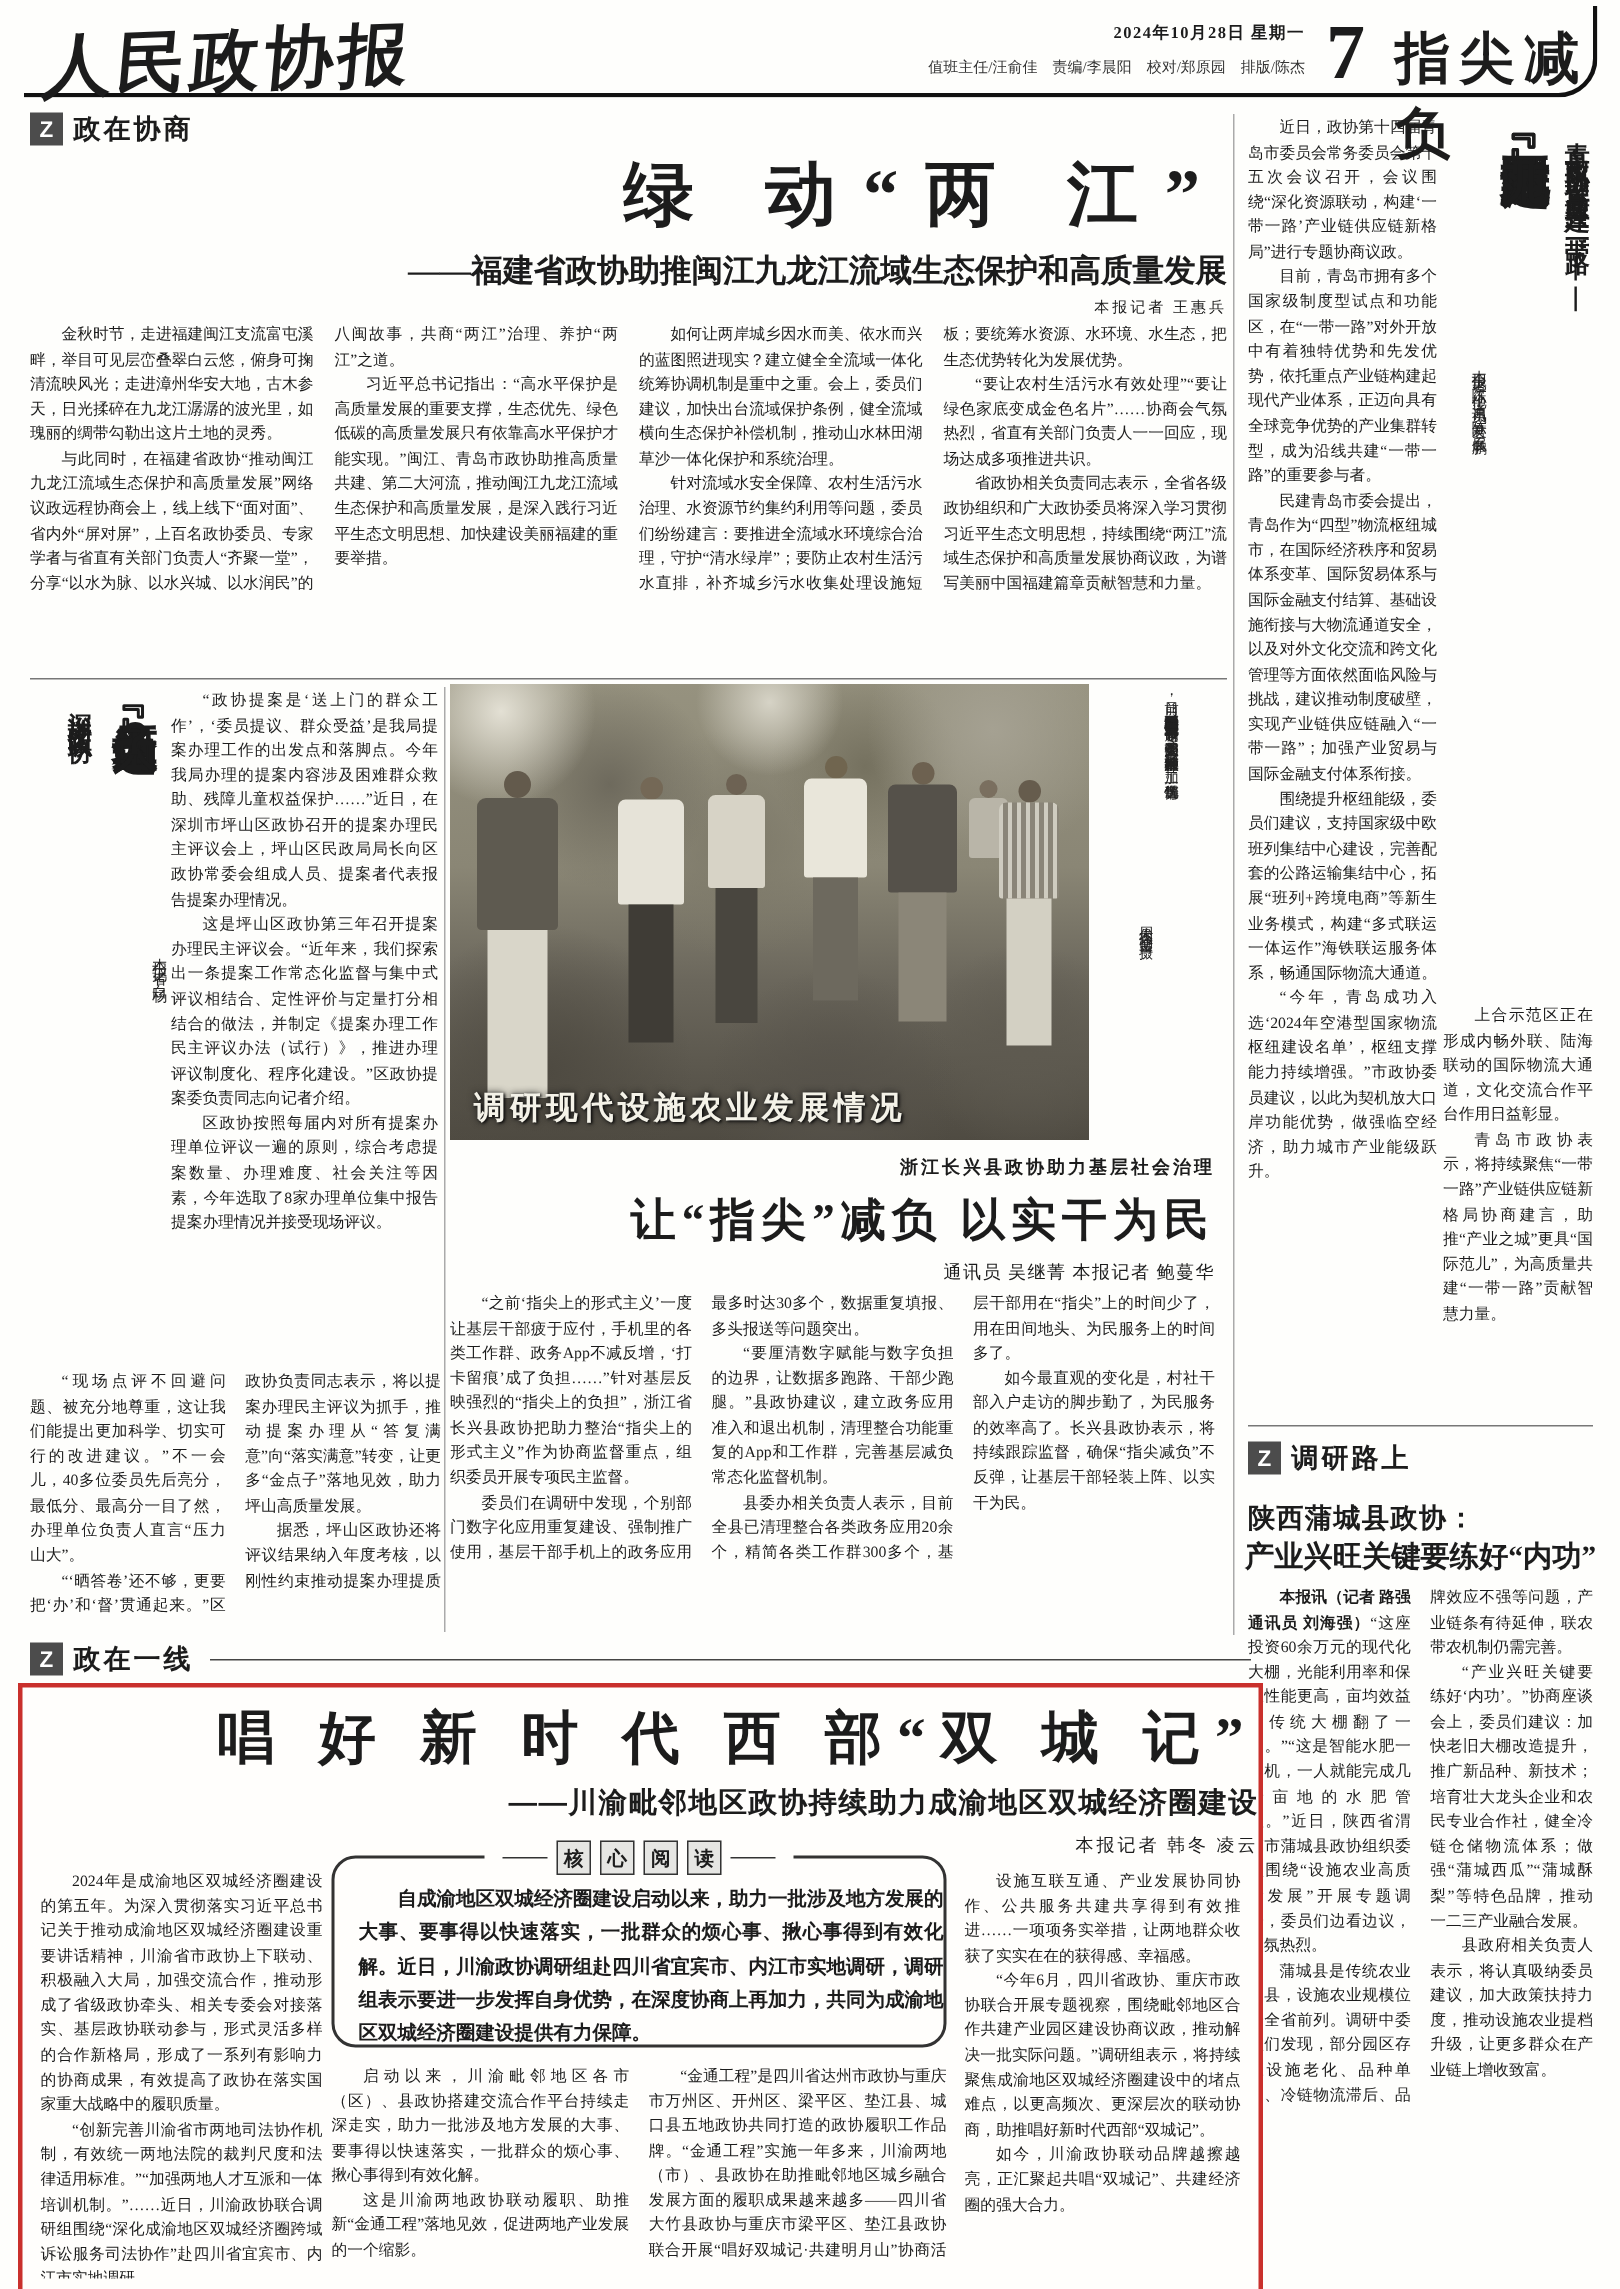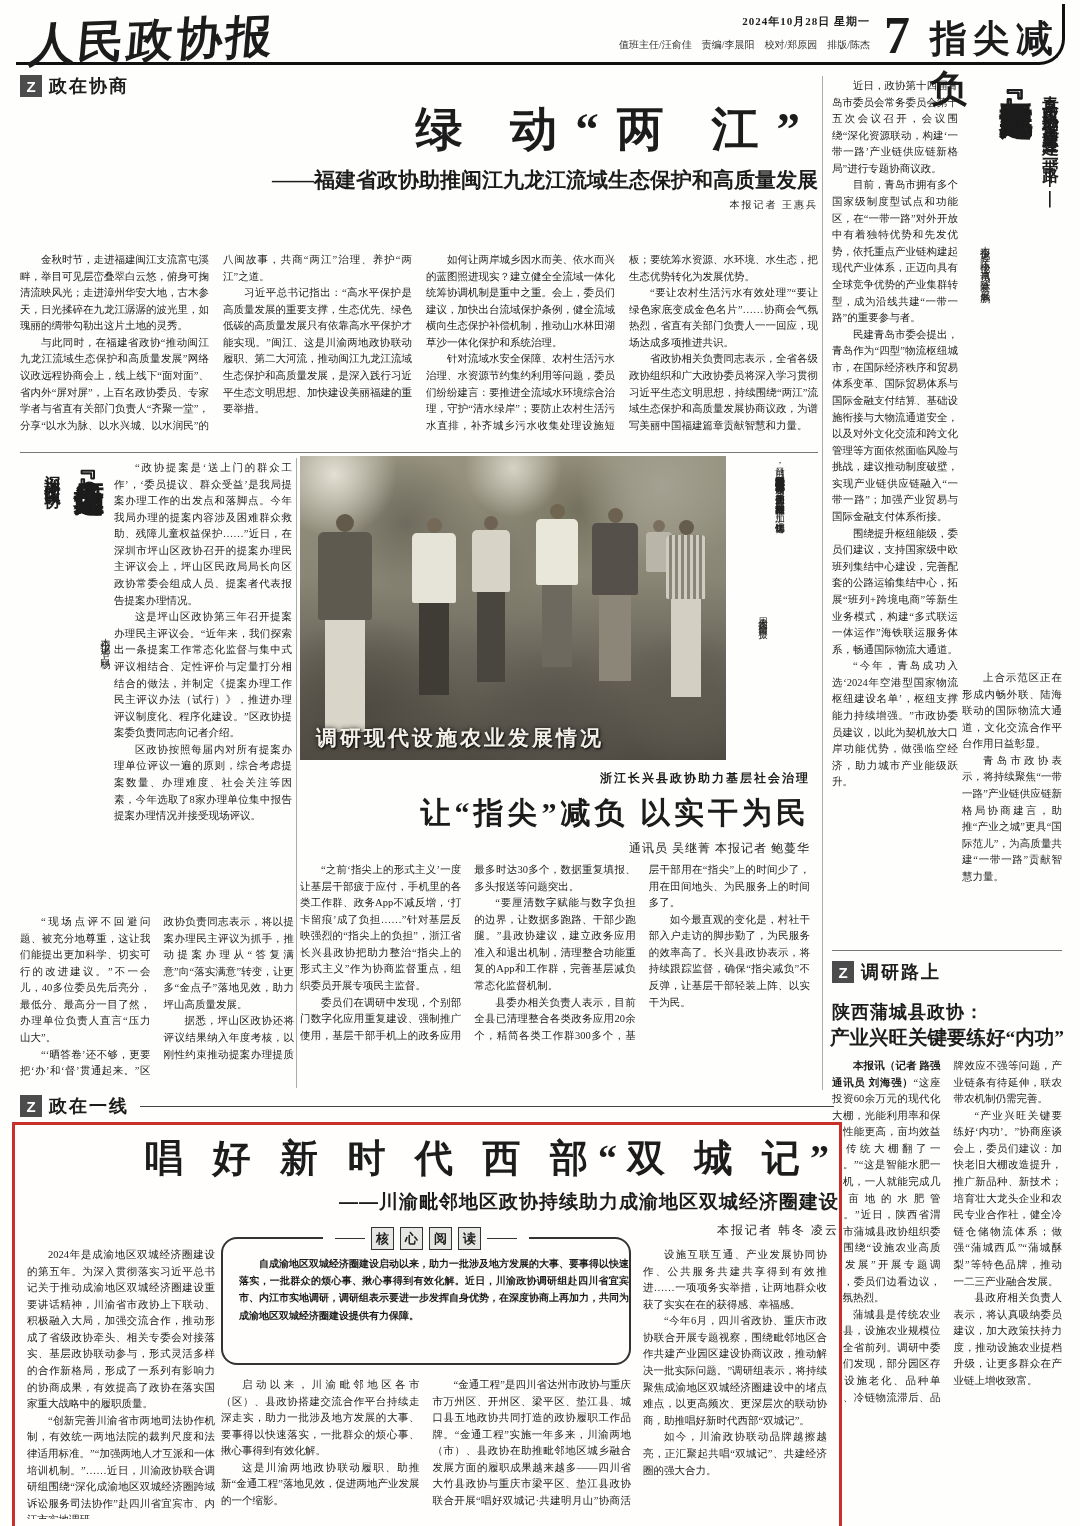--- a/index.html
+++ b/index.html
@@ -22,21 +22,21 @@
   .badge{display:flex;align-items:center;gap:7px;}
   .badge .z{width:22px;height:22px;background:#4c4c4c;color:#fff;font-weight:bold;font-size:15px;
             display:flex;align-items:center;justify-content:center;}
   .badge .lbl{font-size:18px;font-weight:bold;letter-spacing:2px;}
   
   .hline{background:#777;height:1px;}
   .vline{background:#aaa;width:1px;}
   
   .body-txt{font-size:10.5px;line-height:1.58;text-align:justify;overflow:hidden;}
   .para{margin:0;text-indent:2em;}
-  .cols-4{column-count:4;column-gap:14px;margin-top:36px;}
+  .cols-4{column-count:4;column-gap:14px;}
   .cols-3{column-count:3;column-gap:13px;}
   .cols-2{column-count:2;column-gap:13px;}
   
   .m-title{left:20px;top:98px;width:798px;font-size:47px;font-weight:900;letter-spacing:18px;}
   .m-sub{left:20px;top:166px;width:798px;font-size:21px;font-weight:bold;}
   .m-byline{left:20px;top:198px;width:798px;font-size:10px;letter-spacing:2px;}
   
   .sz-side{left:20px;top:460px;width:90px;height:452px;}
   .sz-byline{position:absolute;right:-2px;top:170px;font-size:10px;letter-spacing:3px;color:#222;}
   .sz-title{font-size:30px;font-weight:900;line-height:1.12;margin:0 4px 0 10px;}
@@ -79,21 +79,21 @@
   .sc-title{position:absolute;left:0;top:8px;width:100%;font-size:38px;font-weight:900;letter-spacing:10px;}
   .sc-sub{position:absolute;left:0;top:64px;width:100%;font-size:19px;font-weight:bold;letter-spacing:1px;}
   .sc-byline{position:absolute;left:0;top:97px;width:100%;font-size:12px;letter-spacing:2px;}
   .corebox{position:absolute;left:206px;top:112px;width:410px;height:128px;border:2px solid #333;
            border-radius:16px;box-sizing:border-box;}
   .core-label{position:absolute;top:-12px;left:50%;transform:translateX(-50%);display:flex;gap:6px;
               background:#fffefc;padding:0 12px;align-items:center;}
   .core-label .ch{width:21px;height:21px;border:1.5px solid #333;background:#e6e6e3;font-size:13px;
                   font-weight:bold;display:flex;align-items:center;justify-content:center;}
   .core-label .dash{width:30px;height:1.5px;background:#333;}
-  .core-text{padding:16px 0 8px 16px;font-size:10px;font-weight:600;line-height:1.72;
+  .core-text{padding:16px 0 8px 16px;font-size:13px;font-weight:600;line-height:1.72;
              text-align:justify;text-indent:2em;font-family:"Liberation Sans","DejaVu Sans",sans-serif;}
 </style>
 </head>
 <body>
 
 <div id="page">
 
   <div class="abs hdr-rule"></div>
   <div class="abs masthead">人民政协报</div>
   <div class="abs hdr-date">2024年10月28日 星期一</div>
@@ -105,21 +105,21 @@
     <span class="z sans">Z</span>
     <span class="lbl sans">政在协商</span>
   </div>
 
   <div class="abs m-title center">绿 动“两 江”</div>
   <div class="abs m-sub center">——福建省政协助推闽江九龙江流域生态保护和高质量发展</div>
   <div class="abs m-byline center">本报记者 王惠兵</div>
   <div class="abs body-txt cols-4" style="left:20px;top:216px;width:798px;height:232px;">
       <p class="para">金秋时节，走进福建闽江支流富屯溪畔，举目可见层峦叠翠白云悠，俯身可掬清流映风光；走进漳州华安大地，古木参天，日光揉碎在九龙江潺潺的波光里，如瑰丽的绸带勾勒出这片土地的灵秀。</p>
       <p class="para">与此同时，在福建省政协“推动闽江九龙江流域生态保护和高质量发展”网络议政远程协商会上，线上线下“面对面”、省内外“屏对屏”，上百名政协委员、专家学者与省直有关部门负责人“齐聚一堂”，分享“以水为脉、以水兴城、以水润民”的八闽故事，共商“两江”治理、养护“两江”之道。</p>
-      <p class="para">习近平总书记指出：“高水平保护是高质量发展的重要支撑，生态优先、绿色低碳的高质量发展只有依靠高水平保护才能实现。”闽江、这是川渝两地政协联动履职、第二大河流，推动闽江九龙江流域生态保护和高质量发展，是深入践行习近平生态文明思想、加快建设美丽福建的重要举措。</p>
+      <p class="para">习近平总书记指出：“高水平保护是高质量发展的重要支撑，生态优先、绿色低碳的高质量发展只有依靠高水平保护才能实现。”闽江、青岛市政协助推高质量共建、第二大河流，推动闽江九龙江流域生态保护和高质量发展，是深入践行习近平生态文明思想、加快建设美丽福建的重要举措。</p>
       <p class="para">如何让两岸城乡因水而美、依水而兴的蓝图照进现实？建立健全全流域一体化统筹协调机制是重中之重。会上，委员们建议，加快出台流域保护条例，健全流域横向生态保护补偿机制，推动山水林田湖草沙一体化保护和系统治理。</p>
       <p class="para">针对流域水安全保障、农村生活污水治理、水资源节约集约利用等问题，委员们纷纷建言：要推进全流域水环境综合治理，守护“清水绿岸”；要防止农村生活污水直排，补齐城乡污水收集处理设施短板；要统筹水资源、水环境、水生态，把生态优势转化为发展优势。</p>
       <p class="para">“要让农村生活污水有效处理”“要让绿色家底变成金色名片”……协商会气氛热烈，省直有关部门负责人一一回应，现场达成多项推进共识。</p>
       <p class="para">省政协相关负责同志表示，全省各级政协组织和广大政协委员将深入学习贯彻习近平生态文明思想，持续围绕“两江”流域生态保护和高质量发展协商议政，为谱写美丽中国福建篇章贡献智慧和力量。</p>
     </div>
 
   <div class="abs hline" style="left:20px;top:452px;width:798px;"></div>
   <div class="abs vline" style="left:822px;top:76px;height:1014px;"></div>
   <div class="abs vline" style="left:296px;top:458px;height:630px;"></div>
 

